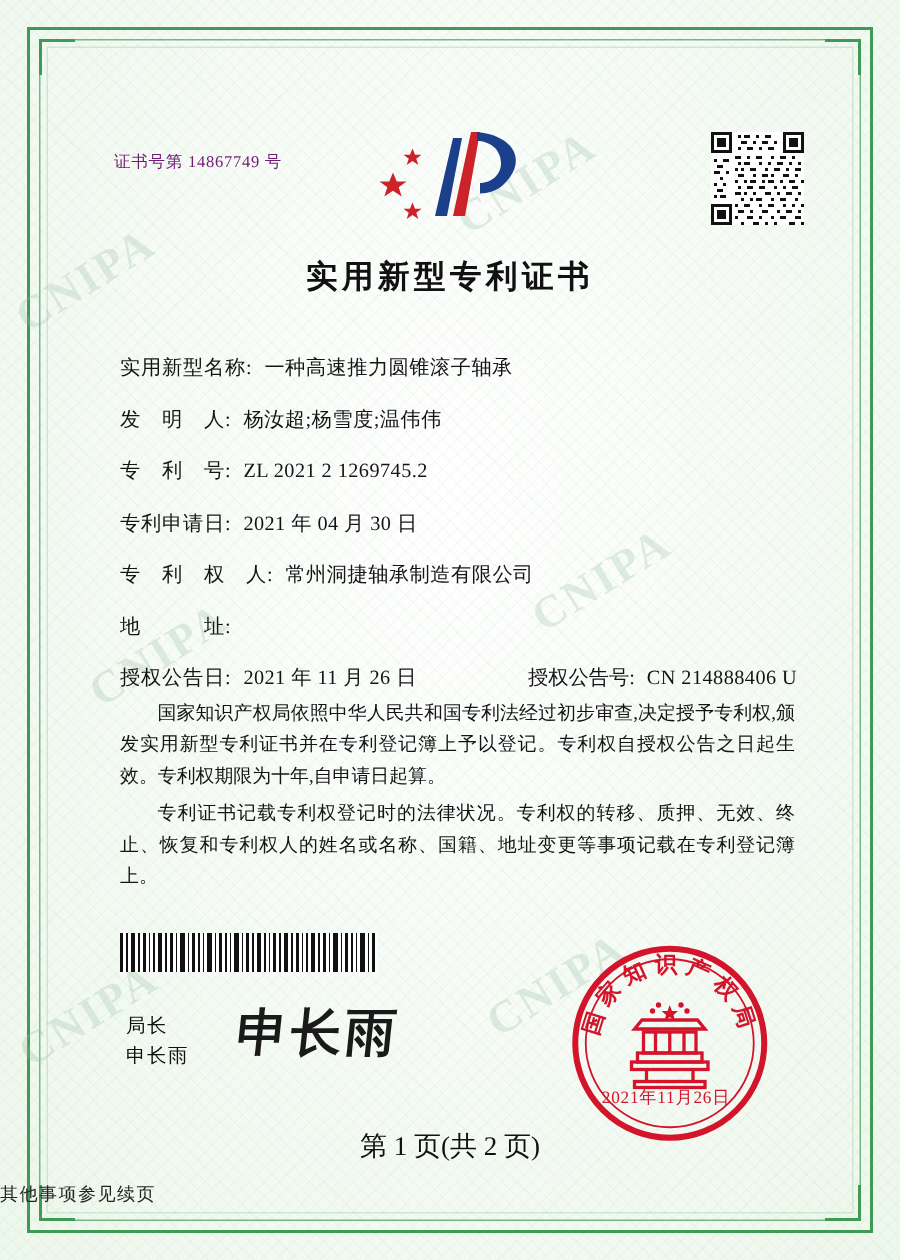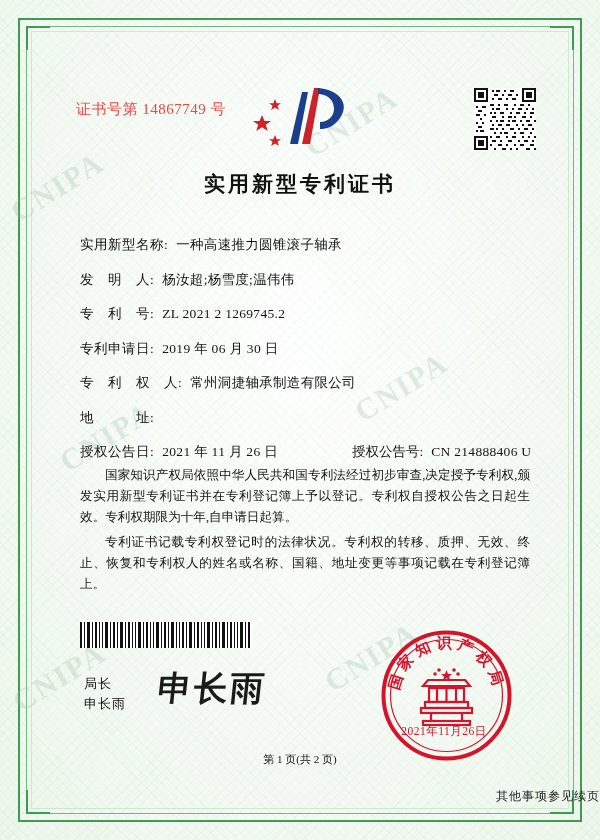--- a/index.html
+++ b/index.html
@@ -76,22 +76,22 @@
 
   .content {
     position: absolute;
     left: 40px; top: 40px; right: 40px; bottom: 40px;
   }
 
   .cert-no {
     position: absolute;
     left: 36px;
     top: 60px;
-    font-size: 15px;
-    color: #ef4444;
+    font-size: 11px;
+    color: #701a75;
     letter-spacing: 0.5px;
   }
 
   .qr {
     position: absolute;
     right: 24px;
     top: 48px;
     width: 62px;
     height: 62px;
     background-color: #fff;
@@ -207,29 +207,29 @@
     color: #d4142b;
     font-size: 11.5px;
     letter-spacing: 0.5px;
   }
 
   .page-no {
     position: absolute;
     left: 0; right: 0;
     top: 712px;
     text-align: center;
-    font-size: 11px;
+    font-size: 18px;
     color: #111;
   }
 
   .footnote {
     position: absolute;
     left: 0; right: 0;
     top: 788px;
-    text-align: right;
+    text-align: left;
     font-size: 12px;
     color: #222;
     letter-spacing: 1px;
   }
 </style>
 </head>
 <body>
 
 <div class="page">
   <div class="bg-texture"></div>
@@ -402,21 +402,21 @@
       <div class="field-row">
         <span class="field-label">发　明　人:</span>
         <span class="field-value">杨汝超;杨雪度;温伟伟</span>
       </div>
       <div class="field-row">
         <span class="field-label">专　利　号:</span>
         <span class="field-value">ZL 2021 2 1269745.2</span>
       </div>
       <div class="field-row">
         <span class="field-label">专利申请日:</span>
-        <span class="field-value">2019 年 06 月 30 日</span>
+        <span class="field-value">2021 年 04 月 30 日</span>
       </div>
       <div class="field-row">
         <span class="field-label">专　利　权　人:</span>
         <span class="field-value">常州洞捷轴承制造有限公司</span>
       </div>
       <div class="field-row">
         <span class="field-label">地　　　址:</span>
       </div>
       <div class="field-row">
         <span class="field-label">授权公告日:</span>

